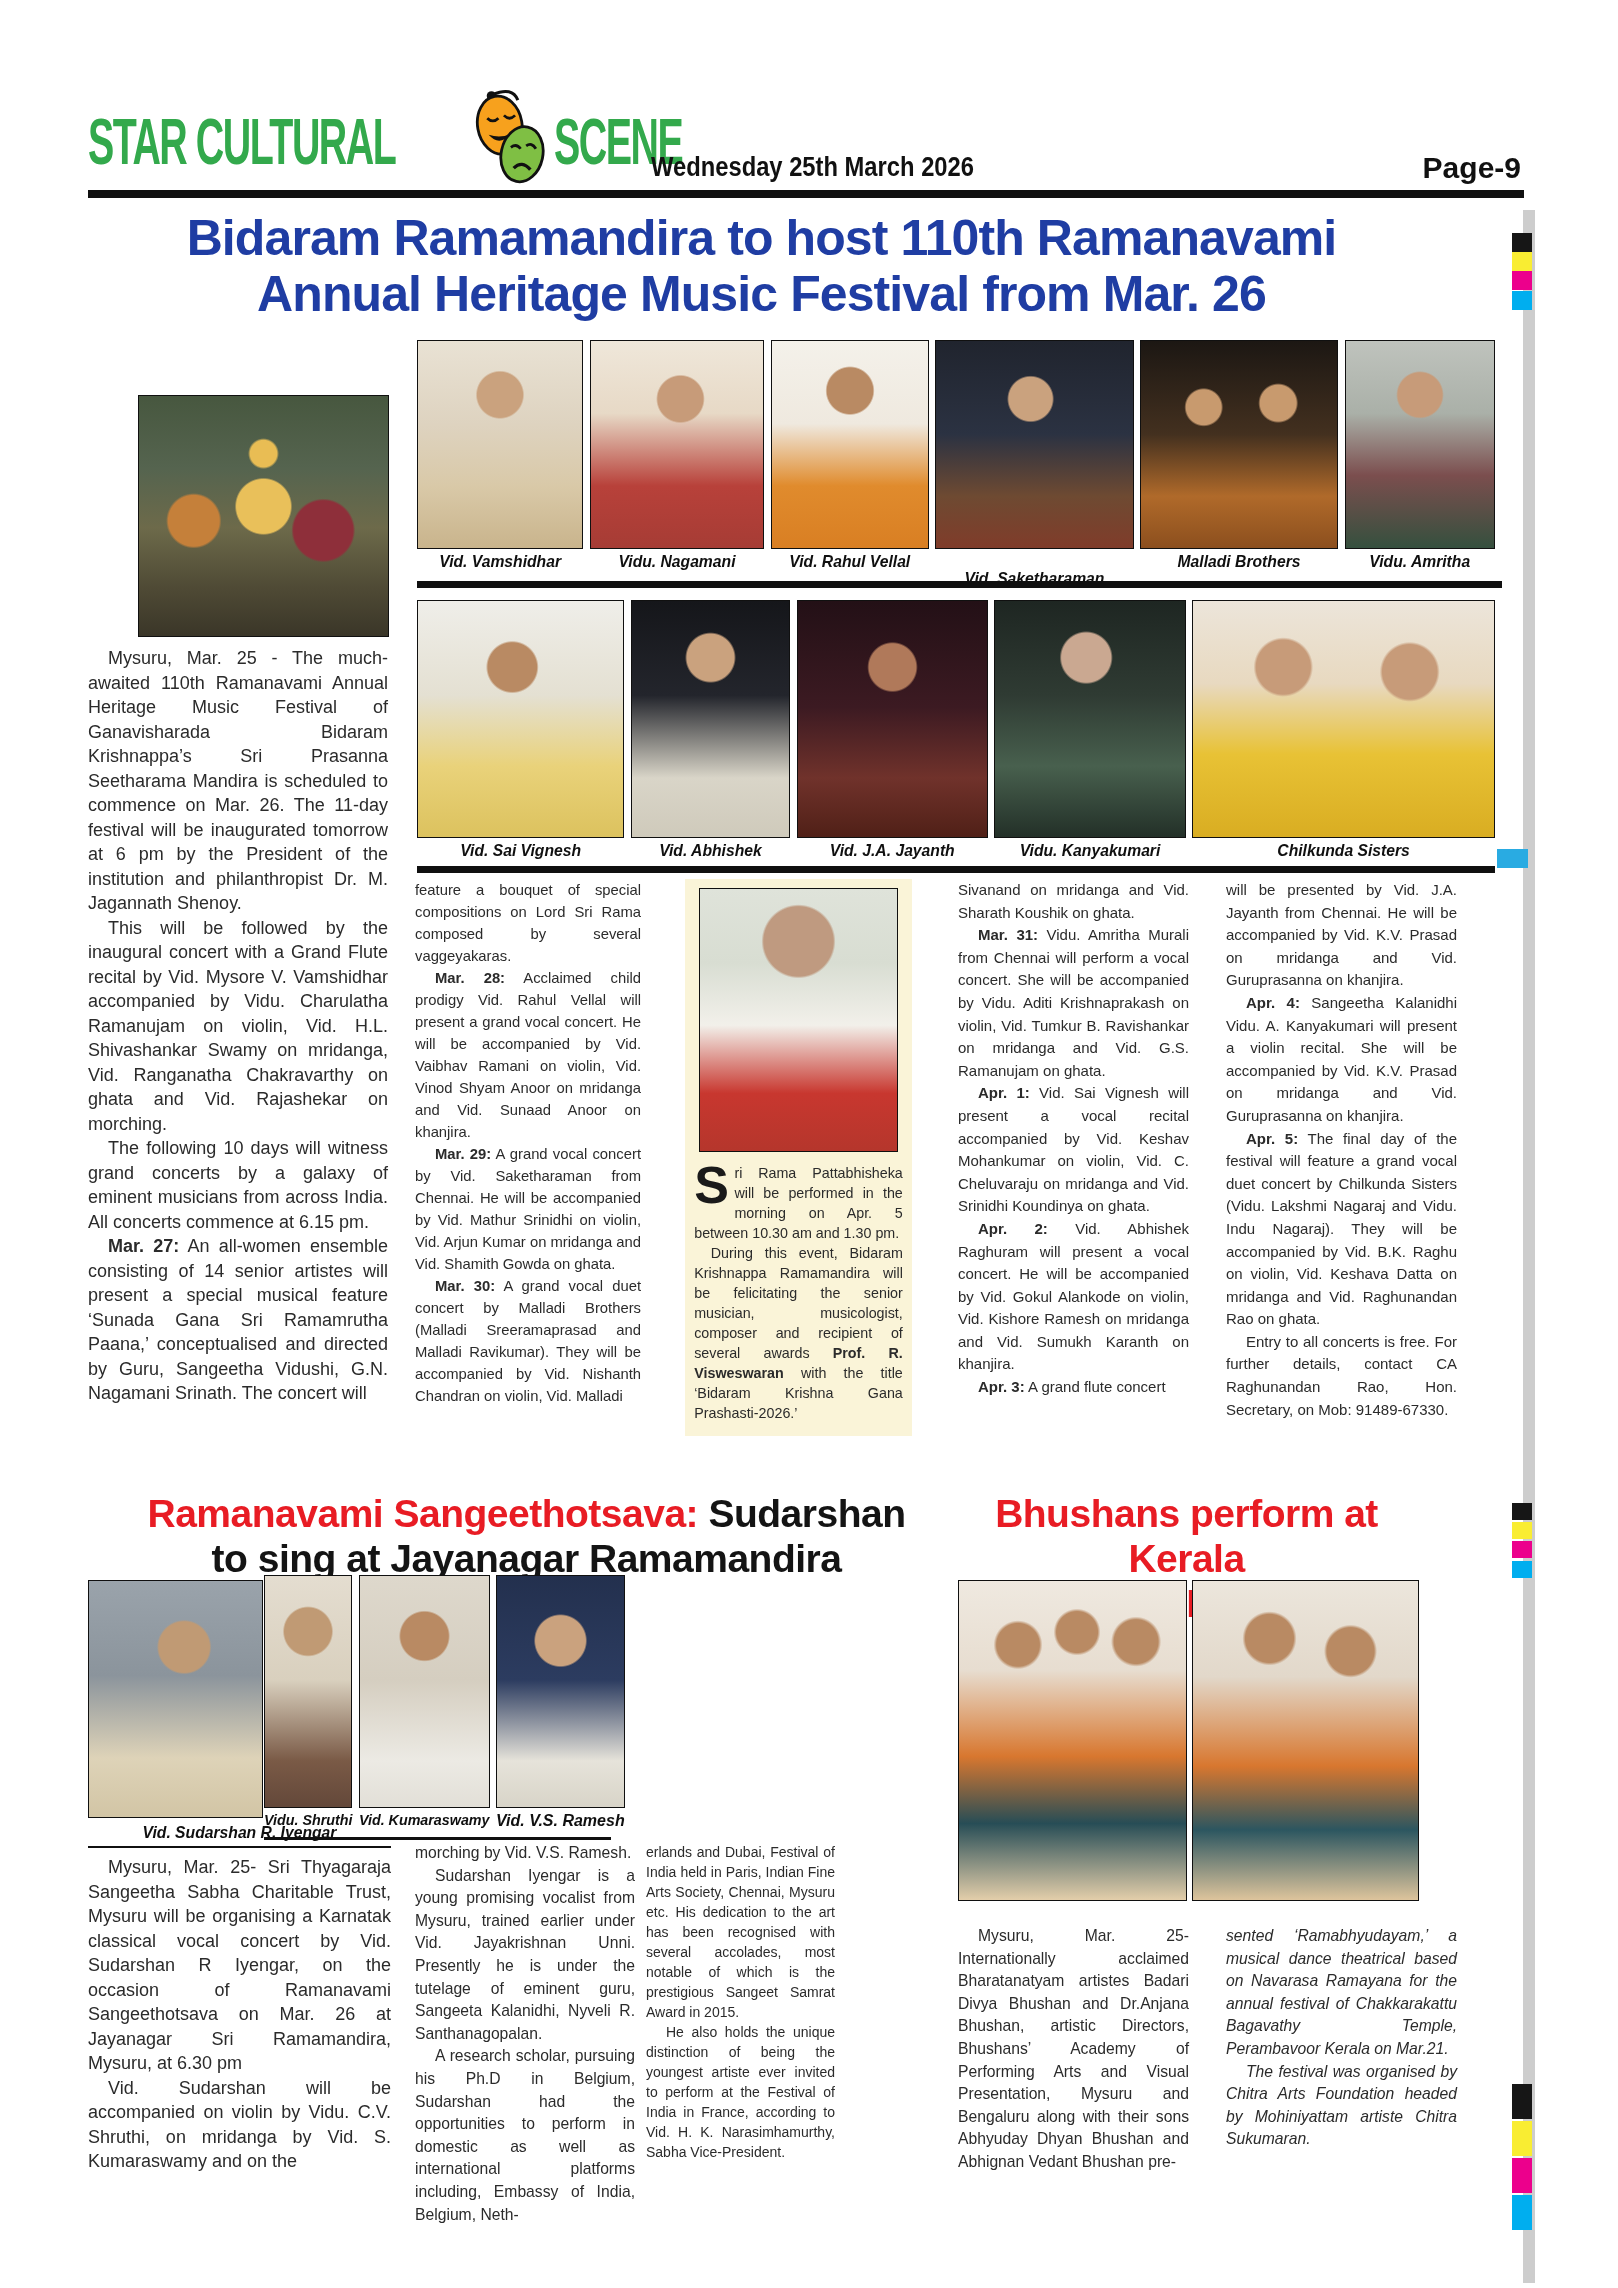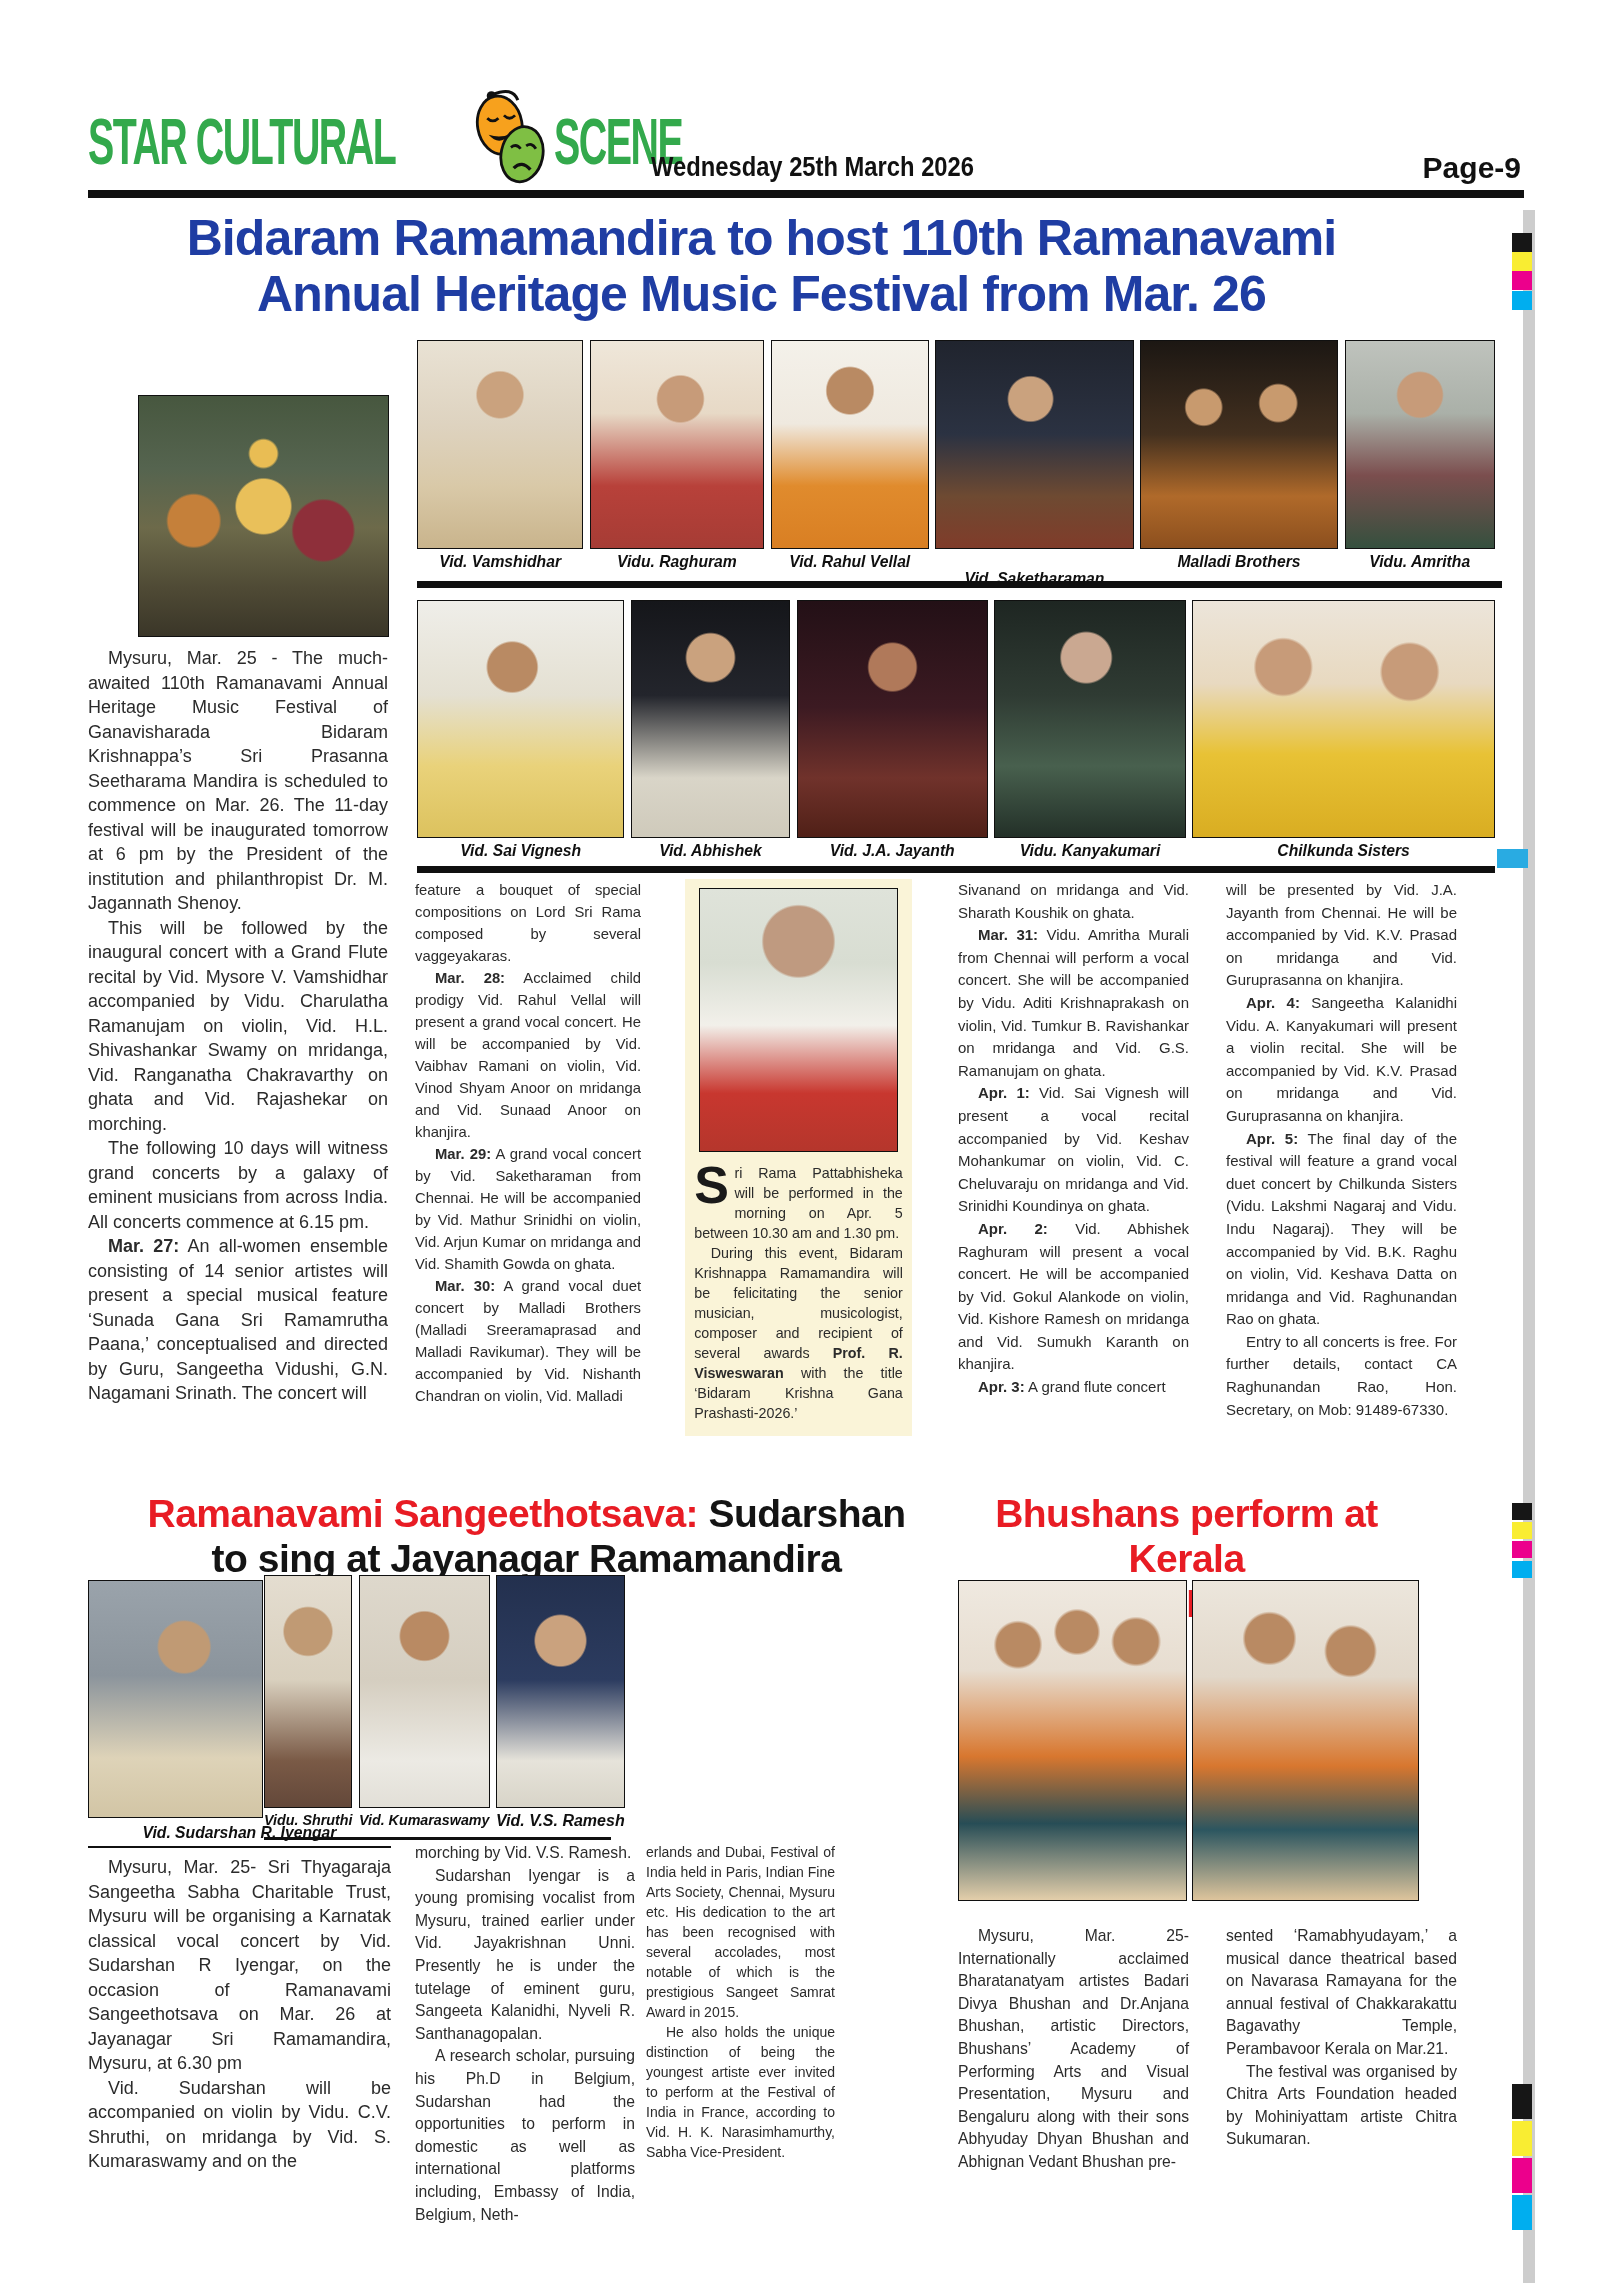--- a/index.html
+++ b/index.html
@@ -105,21 +105,21 @@
 
   <div class="abs photo g-rama" style="left:138px;top:395px;width:251px;height:242px;"></div>
 
   <div class="strip" style="left:417px;top:340px;width:1078px;">
     <figure class="cell" style="flex:1.05;">
       <div class="photo g-vamshidhar" style="height:209px;"></div>
       <div class="cap">Vid. Vamshidhar</div>
     </figure>
     <figure class="cell" style="flex:1.1;">
       <div class="photo g-nagamani" style="height:209px;"></div>
-      <div class="cap">Vidu. Raghuram</div>
+      <div class="cap">Vidu. Nagamani</div>
     </figure>
     <figure class="cell" style="flex:1.0;">
       <div class="photo g-rahul" style="height:209px;"></div>
       <div class="cap">Vid. Rahul Vellal</div>
     </figure>
     <figure class="cell" style="flex:1.25;gap:17px;">
       <div class="photo g-saketharaman" style="height:209px;"></div>
       <div class="cap">Vid. Saketharaman</div>
     </figure>
     <figure class="cell" style="flex:1.25;">
@@ -238,21 +238,21 @@
     <p><span>A research scholar, pursuing his Ph.D in Belgium, Sudarshan had the opportunities to perform in domestic as well as international platforms including, Embassy of India, Belgium, Neth-</span></p>
   </div>
   <div class="bodycol cs" style="left:646px;top:1842px;width:189px;">
     <p class="noind"><span>erlands and Dubai, Festival of India held in Paris, Indian Fine Arts Society, Chennai, Mysuru etc. His dedication to the art has been recognised with several accolades, most notable of which is the prestigious Sangeet Samrat Award in 2015.</span></p>
     <p><span>He also holds the unique distinction of being the youngest artiste ever invited to perform at the Festival of India in France, according to Vid. H. K. Narasimhamurthy, Sabha Vice-President.</span></p>
   </div>
 
   <div class="bodycol cm" style="left:958px;top:1925px;width:231px;">
     <p><span>Mysuru, Mar. 25- Internationally acclaimed Bharatanatyam artistes Badari Divya Bhushan and Dr.Anjana Bhushan, artistic Directors, Bhushans’ Academy of Performing Arts and Visual Presentation, Mysuru and Bengaluru along with their sons Abhyuday Dhyan Bhushan and Abhignan Vedant Bhushan pre-</span></p>
   </div>
-  <div class="bodycol cm" style="left:1226px;top:1925px;width:231px;">
+  <div class="bodycol cm" style="left:1226px;top:1925px;width:231px;font-style:italic;">
     <p class="noind"><span>sented ‘Ramabhyudayam,’ a musical dance theatrical based on Navarasa Ramayana for the annual festival of Chakkarakattu Bagavathy Temple, Perambavoor Kerala on Mar.21.</span></p>
     <p><span>The festival was organised by Chitra Arts Foundation headed by Mohiniyattam artiste Chitra Sukumaran.</span></p>
   </div>
 
   <div class="scan-strip"></div>
   <div class="reg" style="top:233px;height:18.5px;background:#161616;"></div>
   <div class="reg" style="top:252px;height:18.5px;background:#f9ed32;"></div>
   <div class="reg" style="top:271px;height:18.5px;background:#ec008c;"></div>
   <div class="reg" style="top:291px;height:18.5px;background:#00aeef;"></div>
   <div class="abs" style="left:1497px;top:849px;width:31px;height:18.5px;background:#29abe2;"></div>

